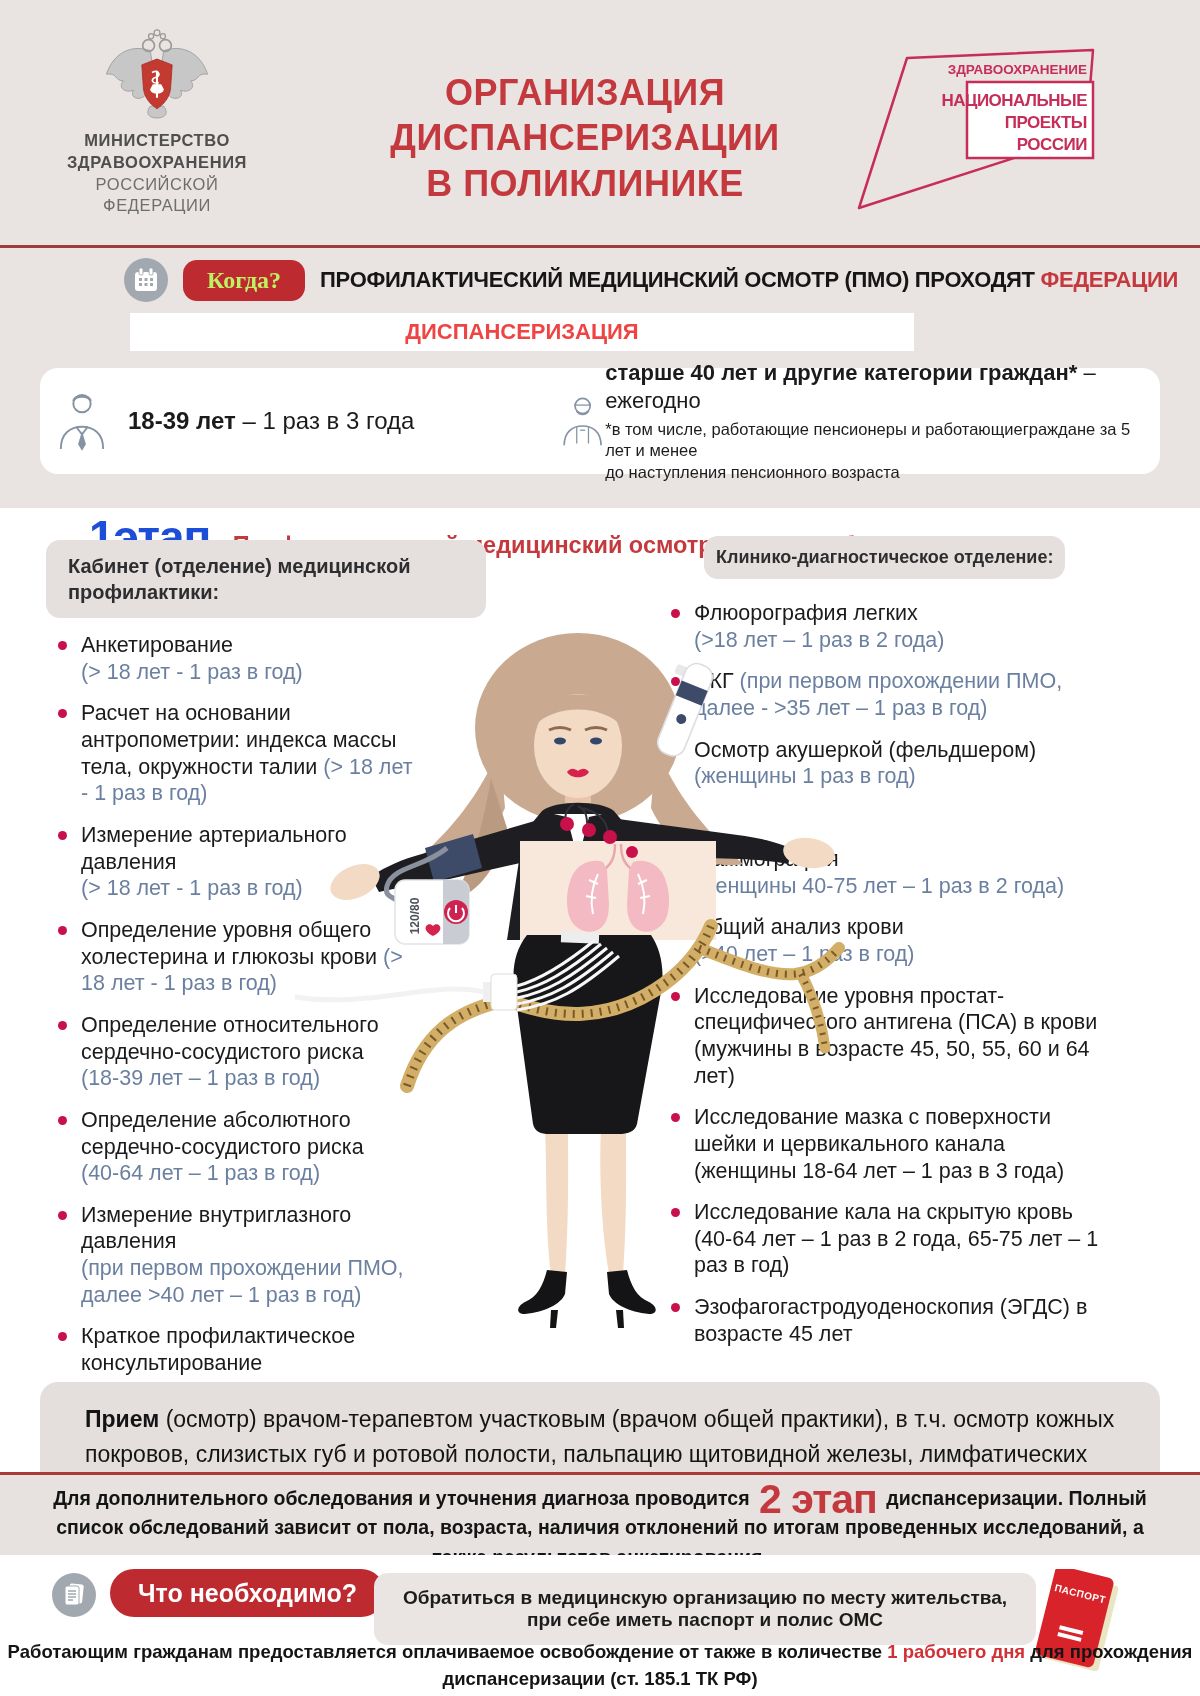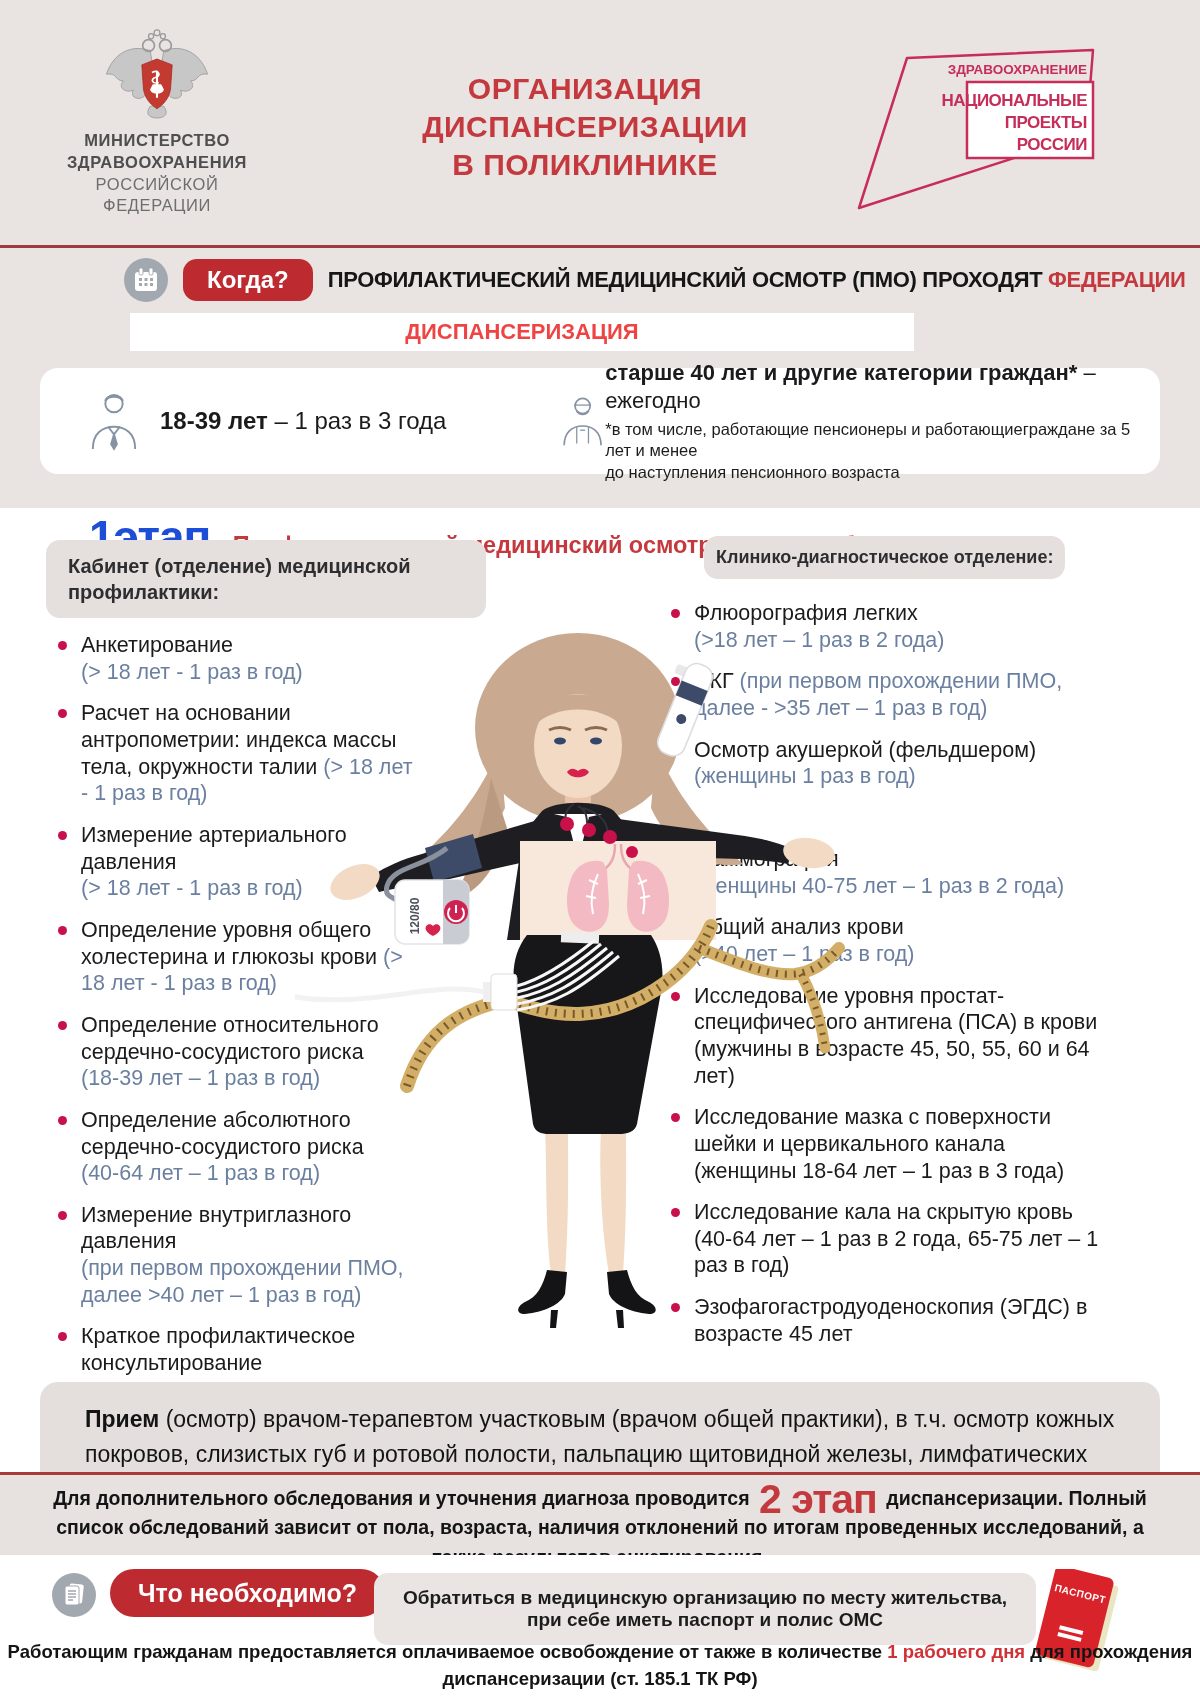--- a/index.html
+++ b/index.html
@@ -8,38 +8,38 @@
 
   
   .top-area{position:absolute;top:0;left:0;width:1200px;height:508px;background:#e9e3e1;}
   .header{position:absolute;top:0;left:0;width:1200px;height:245px;border-bottom:3px solid #9d3c3c;}
   .ministry-block{position:absolute;left:42px;top:26px;width:230px;text-align:center;}
   .ministry-block svg{display:block;margin:0 auto 6px auto;}
   .ministry-line{font-size:16.5px;letter-spacing:.6px;line-height:1.32;}
   .m-bold{font-weight:bold;color:#4e4e4e;}
   .m-reg{color:#6e6e6e;}
   .main-title{position:absolute;left:335px;top:70px;width:500px;text-align:center;
-    color:#c4393e;font-weight:bold;font-size:30px;line-height:1.26;letter-spacing:.5px;}
+    color:#c4393e;font-weight:bold;font-size:36px;line-height:1.26;letter-spacing:.5px;}
   .npr-logo{position:absolute;left:845px;top:44px;}
 
   
   .when-row{position:absolute;top:255px;left:124px;display:flex;align-items:center;gap:15px;height:50px;}
   .circle-icon{width:44px;height:44px;border-radius:50%;background:#a2a8b0;flex:0 0 auto;
     display:flex;align-items:center;justify-content:center;}
-  .badge{background:#bd2a30;color:#ffffff;font-weight:bold;border-radius:14px;
-    font-size:24px;padding:7px 24px;}
+  .badge{background:#bd2a30;color:#bef264;font-weight:bold;border-radius:14px;
+    font-size:24px;padding:7px 24px;font-family:Liberation Serif, serif;}
   .when-heading{font-size:22px;font-weight:bold;color:#161616;letter-spacing:-.3px;}
   .when-heading .hl{color:#c4393e;}
 
   .disp-bar{position:absolute;top:313px;left:130px;width:784px;height:38px;background:#ffffff;
     display:flex;align-items:center;justify-content:center;font-weight:bold;font-size:22px;color:#ef4444;}
 
   
   .age-box{position:absolute;top:368px;height:106px;background:#ffffff;border-radius:18px;box-sizing:border-box;}
-  .age-box.young{left:40px;width:546px;display:flex;align-items:center;gap:20px;padding-left:48px;}
+  .age-box.young{left:40px;width:546px;display:flex;align-items:center;gap:20px;padding-left:16px;}
   .age-box.older{left:536px;width:624px;display:flex;align-items:center;padding-left:24px;padding-right:14px;}
   .age-main{font-size:24px;}
   .age-main b{font-weight:bold;}
   .older-text{line-height:1.3;}
   .older-line1{font-size:22px;}
   .older-line1 b{font-weight:bold;}
   .older-note{font-size:16.5px;margin-top:3px;line-height:1.3;color:#1d1d1f;}
 
   
   .stage1{position:absolute;top:508px;left:0;width:1200px;height:964px;background:#ffffff;}

